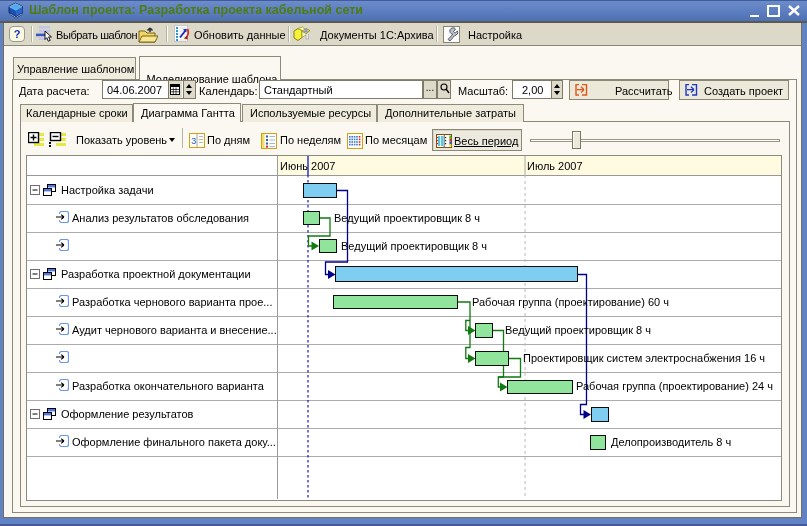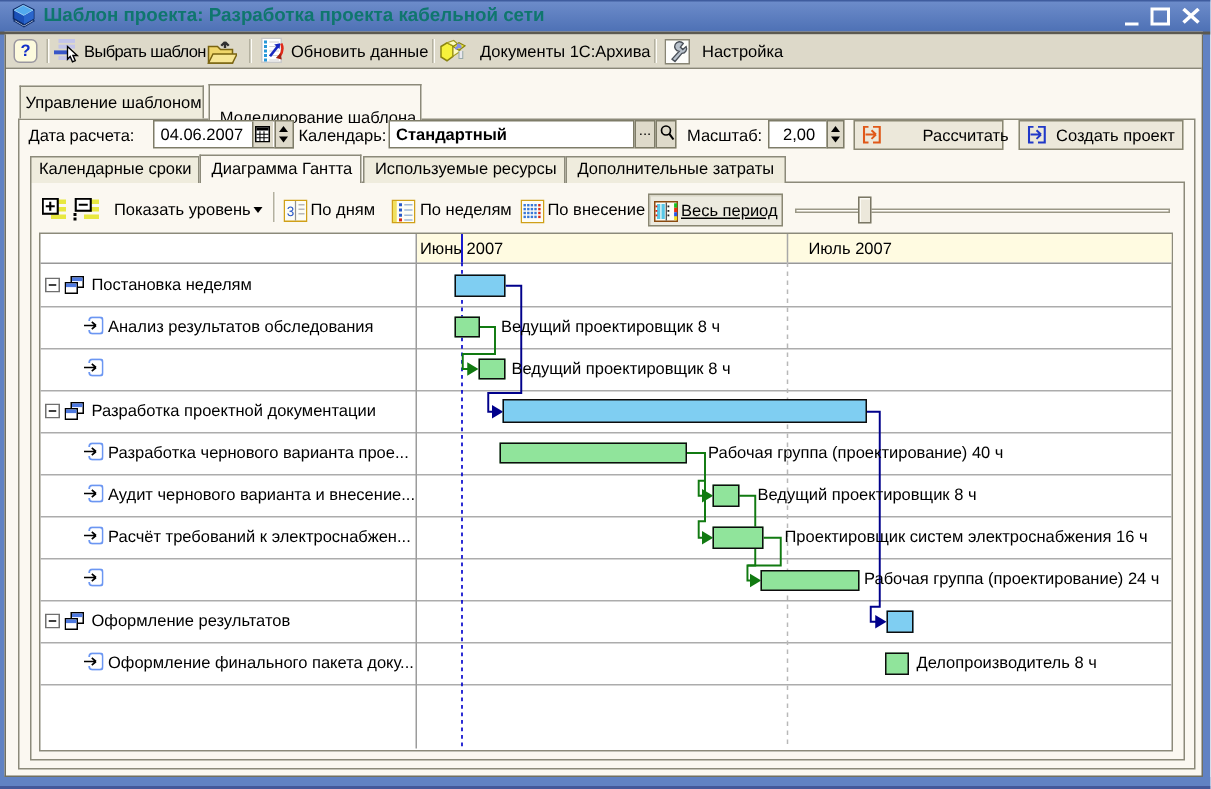--- a/index.html
+++ b/index.html
@@ -22,21 +22,21 @@
 <div class="ab" style="left:3px;top:517px;width:799px;height:1px;background:#716f60;"></div>
 
 <div class="ab" style="left:0;top:0;width:807px;height:21px;background:linear-gradient(#6e8dcb,#4e71b5);"></div>
 <div class="ab" style="left:0;top:0;width:807px;height:1px;background:#3f5c9e;"></div>
 <svg class="ab" style="left:7px;top:2px;" width="18" height="17" viewBox="0 0 18 17">
  <path d="M2 10.5 L2 4.5 L8.5 1 L15.5 4.5 L15.5 10.5 L9 14.5 Z" fill="#1a50b8" stroke="#0c2a66" stroke-width="1"></path>
  <path d="M2.5 4.8 L8.5 1.5 L15 4.8 L9 8.3 Z" fill="#52aaee" stroke="#9fd4f4" stroke-width="0.6"></path>
  <path d="M9 8.5 L15.5 4.9 L15.5 10.5 L9 14.3 Z" fill="#2a66cc"></path>
  <path d="M3 11.2 L9 14.8 L15 11.2 L15.8 12 L9 16 L2.2 12 Z" fill="#e8eef8" stroke="#0c2a66" stroke-width="0.7"></path>
 </svg>
-<div class="ab" style="left:29px;top:3px;font-size:12.5px;font-weight:bold;color:#0f766e;white-space:nowrap;">Шаблон проекта: Разработка проекта кабельной сети</div>
+<div class="ab" style="left:29px;top:3px;font-size:12.5px;font-weight:bold;color:#4d7c0f;white-space:nowrap;">Шаблон проекта: Разработка проекта кабельной сети</div>
 <div class="ab" style="left:750px;top:14.5px;width:9px;height:2.5px;background:#fff;"></div>
 <div class="ab" style="left:767px;top:5px;width:9px;height:8px;border:2px solid #fff;"></div>
 <svg class="ab" style="left:788px;top:5px;" width="12" height="11" viewBox="0 0 12 11">
  <path d="M1 1 L11 10 M11 1 L1 10" stroke="#fff" stroke-width="2.4"></path>
 </svg>
 
 <div class="ab" style="left:0;top:21px;width:807px;height:2px;background:#5b5950;"></div>
 <div class="ab" style="left:4px;top:23px;width:797px;height:22px;background:#ddd9c9;"></div>
 <div class="ab" style="left:4px;top:45px;width:797px;height:1px;background:#8a8778;"></div>
 <div class="ab" style="left:9px;top:26px;width:16px;height:16px;background:#fcfadd;border:1px solid #9a97a0;border-radius:4px;box-sizing:border-box;text-align:center;font-size:11px;font-weight:bold;color:#1330c8;line-height:14px;">?</div>
@@ -109,21 +109,21 @@
 <svg class="ab" style="left:170px;top:84px;" width="10" height="11" viewBox="0 0 10 11">
  <rect x="0.5" y="0.5" width="9" height="10" fill="#fff" stroke="#000"></rect>
  <rect x="1" y="1" width="8" height="2" fill="#000"></rect>
  <path d="M3.3 3.5 V10 M6 3.5 V10 M1 5.5 H9 M1 7.8 H9" stroke="#000" stroke-width="0.7" fill="none"></path>
 </svg>
 <div class="ab" style="left:183px;top:80px;width:13px;height:19px;background:#dedaca;border:1px solid #7e7c68;box-sizing:border-box;"></div>
 <div class="ab" style="left:186px;top:84px;width:0;height:0;border-left:3.5px solid transparent;border-right:3.5px solid transparent;border-bottom:4px solid #000;"></div>
 <div class="ab" style="left:186px;top:91px;width:0;height:0;border-left:3.5px solid transparent;border-right:3.5px solid transparent;border-top:4px solid #000;"></div>
 <div class="ab t" style="left:199px;top:84px;">Календарь:</div>
 <div class="ab" style="left:259px;top:80px;width:164px;height:19px;background:#fff;border:1px solid #7e7c68;box-sizing:border-box;"></div>
-<div class="ab t" style="left:264px;top:83px;font-weight:bold;">Стандартный</div>
+<div class="ab t" style="left:264px;top:83px;">Стандартный</div>
 <div class="ab" style="left:423px;top:80px;width:14px;height:19px;background:#dedaca;border:1px solid #7e7c68;box-sizing:border-box;font-size:10px;text-align:center;line-height:13px;">...</div>
 <div class="ab" style="left:437px;top:80px;width:14px;height:19px;background:#dedaca;border:1px solid #7e7c68;box-sizing:border-box;"></div>
 <svg class="ab" style="left:440px;top:83px;" width="10" height="12" viewBox="0 0 10 12">
  <circle cx="4" cy="4" r="3" fill="none" stroke="#000" stroke-width="1.1"></circle>
  <path d="M6.2 6.2 L9 10" stroke="#000" stroke-width="1.4"></path>
 </svg>
 <div class="ab t" style="left:458px;top:84px;">Масштаб:</div>
 <div class="ab" style="left:512px;top:80px;width:40px;height:19px;background:#fff;border:1px solid #7e7c68;box-sizing:border-box;"></div>
 <div class="ab t" style="left:522px;top:83px;">2,00</div>
 <div class="ab" style="left:551px;top:80px;width:12px;height:19px;background:#dedaca;border:1px solid #7e7c68;box-sizing:border-box;"></div>
@@ -217,21 +217,21 @@
         <rect x="6.8" y="10.8" width="1.6" height="1.6"></rect>
         <rect x="9.2" y="10.8" width="1.6" height="1.6"></rect>
  </g>
  <g fill="#d82818">
         <rect x="11.8" y="3" width="1.6" height="1.6"></rect>
         <rect x="11.8" y="5.6" width="1.6" height="1.6"></rect>
         <rect x="11.8" y="8.2" width="1.6" height="1.6"></rect>
         <rect x="11.8" y="10.8" width="1.6" height="1.6"></rect>
       </g>
 </svg>
-<div class="ab t" style="left:365px;top:133px;">По внесение</div>
+<div class="ab t" style="left:365px;top:133px;">По месяцам</div>
 <div class="ab" style="left:432px;top:129px;width:90px;height:22px;background:#eceadf;border:1px solid #8a8773;box-sizing:border-box;box-shadow:inset 1px 1px 0 #d8d5c6;"></div>
 <svg class="ab" style="left:436px;top:134px;" width="16" height="14" viewBox="0 0 16 14">
  <rect x="0.5" y="0.5" width="15" height="13" fill="#fdfdf6" stroke="#8a4a10"></rect>
  <rect x="2" y="2" width="2.2" height="10" fill="#58c8e8"></rect>
  <rect x="5" y="2" width="2.2" height="10" fill="#58c8e8"></rect>
  <path d="M8.2 1 V13" stroke="#404040" stroke-width="0.8"></path>
  <g fill="#d82010">
         <rect x="1" y="3" width="1.2" height="1.2"></rect>
         <rect x="1" y="6" width="1.2" height="1.2"></rect>
         <rect x="1" y="9" width="1.2" height="1.2"></rect>
@@ -248,21 +248,21 @@
 </svg>
 <div class="ab t" style="left:454px;top:134px;text-decoration:underline;">Весь период</div>
 
 <div class="ab" style="left:530px;top:139px;width:250px;height:3px;background:#fffdf8;border:1px solid #9a9786;box-sizing:border-box;"></div>
 <div class="ab" style="left:572px;top:131px;width:9px;height:18px;background:#ece8db;border:1px solid #7a7765;box-sizing:border-box;box-shadow:inset 1px 1px 0 #fbfaf4;"></div>
 
 <div class="ab" style="left:26px;top:155px;width:756px;height:346px;background:#fff;border:1px solid #8c8a7a;box-sizing:border-box;"></div>
 
 <div class="ab" style="left:278px;top:156px;width:503px;height:19px;background:#fffbe1;"></div>
 <div class="ab t" style="left:280px;top:159px;">Июнь 2007</div>
-<div class="ab t" style="left:539px;top:159px;">Июль 2007</div>
+<div class="ab t" style="left:527px;top:159px;">Июль 2007</div>
 <div class="ab" style="left:27px;top:175px;width:754px;height:1px;background:#989898;"></div>
 
 <div class="ab" style="left:27px;top:204px;width:754px;height:1px;background:#acacac;"></div>
 <div class="ab" style="left:27px;top:232px;width:754px;height:1px;background:#acacac;"></div>
 <div class="ab" style="left:27px;top:260px;width:754px;height:1px;background:#acacac;"></div>
 <div class="ab" style="left:27px;top:288px;width:754px;height:1px;background:#acacac;"></div>
 <div class="ab" style="left:27px;top:316px;width:754px;height:1px;background:#acacac;"></div>
 <div class="ab" style="left:27px;top:344px;width:754px;height:1px;background:#acacac;"></div>
 <div class="ab" style="left:27px;top:372px;width:754px;height:1px;background:#acacac;"></div>
 <div class="ab" style="left:27px;top:400px;width:754px;height:1px;background:#acacac;"></div>
@@ -274,21 +274,21 @@
 <svg class="ab" style="left:30px;top:185px;" width="10" height="10" viewBox="0 0 10 10">
       <rect x="0.5" y="0.5" width="9" height="9" fill="#fff" stroke="#707070"></rect>
       <path d="M2.5 5 H7.5" stroke="#000"></path>
     </svg>
 <svg class="ab" style="left:43px;top:184px;" width="13" height="12" viewBox="0 0 13 12">
       <rect x="4.5" y="0.5" width="8" height="7" fill="#fff" stroke="#000"></rect>
       <rect x="5" y="1" width="7" height="2.4" fill="#4f7ae0"></rect>
       <rect x="0.5" y="4.5" width="8" height="7" fill="#fff" stroke="#000"></rect>
       <rect x="1" y="5" width="7" height="2.4" fill="#4f7ae0"></rect>
     </svg>
-<div class="ab t" style="left:61px;top:183px;">Постановка неделям</div>
+<div class="ab t" style="left:61px;top:183px;">Настройка задачи</div>
 <svg class="ab" style="left:56px;top:211px;" width="13" height="12" viewBox="0 0 13 12">
       <rect x="3.5" y="0.5" width="9" height="11" rx="2" fill="none" stroke="#6b96f2" stroke-width="1.2"></rect>
       <rect x="2" y="3" width="3" height="6" fill="#fff"></rect>
       <path d="M0 6 H8 M8 6 L5.2 3.6 M8 6 L5.2 8.4" stroke="#000" stroke-width="1.1" fill="none"></path>
     </svg>
 <div class="ab t" style="left:72px;top:211px;">Анализ результатов обследования</div>
 <svg class="ab" style="left:56px;top:239px;" width="13" height="12" viewBox="0 0 13 12">
       <rect x="3.5" y="0.5" width="9" height="11" rx="2" fill="none" stroke="#6b96f2" stroke-width="1.2"></rect>
       <rect x="2" y="3" width="3" height="6" fill="#fff"></rect>
       <path d="M0 6 H8 M8 6 L5.2 3.6 M8 6 L5.2 8.4" stroke="#000" stroke-width="1.1" fill="none"></path>
@@ -314,26 +314,26 @@
       <rect x="3.5" y="0.5" width="9" height="11" rx="2" fill="none" stroke="#6b96f2" stroke-width="1.2"></rect>
       <rect x="2" y="3" width="3" height="6" fill="#fff"></rect>
       <path d="M0 6 H8 M8 6 L5.2 3.6 M8 6 L5.2 8.4" stroke="#000" stroke-width="1.1" fill="none"></path>
     </svg>
 <div class="ab t" style="left:72px;top:323px;">Аудит чернового варианта и внесение...</div>
 <svg class="ab" style="left:56px;top:351px;" width="13" height="12" viewBox="0 0 13 12">
       <rect x="3.5" y="0.5" width="9" height="11" rx="2" fill="none" stroke="#6b96f2" stroke-width="1.2"></rect>
       <rect x="2" y="3" width="3" height="6" fill="#fff"></rect>
       <path d="M0 6 H8 M8 6 L5.2 3.6 M8 6 L5.2 8.4" stroke="#000" stroke-width="1.1" fill="none"></path>
     </svg>
-<div class="ab t" style="left:72px;top:351px;">Расчёт требований к электроснабжен...</div>
 <svg class="ab" style="left:56px;top:379px;" width="13" height="12" viewBox="0 0 13 12">
       <rect x="3.5" y="0.5" width="9" height="11" rx="2" fill="none" stroke="#6b96f2" stroke-width="1.2"></rect>
       <rect x="2" y="3" width="3" height="6" fill="#fff"></rect>
       <path d="M0 6 H8 M8 6 L5.2 3.6 M8 6 L5.2 8.4" stroke="#000" stroke-width="1.1" fill="none"></path>
     </svg>
+<div class="ab t" style="left:72px;top:379px;">Разработка окончательного варианта</div>
 <svg class="ab" style="left:30px;top:409px;" width="10" height="10" viewBox="0 0 10 10">
       <rect x="0.5" y="0.5" width="9" height="9" fill="#fff" stroke="#707070"></rect>
       <path d="M2.5 5 H7.5" stroke="#000"></path>
     </svg>
 <svg class="ab" style="left:43px;top:408px;" width="13" height="12" viewBox="0 0 13 12">
       <rect x="4.5" y="0.5" width="8" height="7" fill="#fff" stroke="#000"></rect>
       <rect x="5" y="1" width="7" height="2.4" fill="#4f7ae0"></rect>
       <rect x="0.5" y="4.5" width="8" height="7" fill="#fff" stroke="#000"></rect>
       <rect x="1" y="5" width="7" height="2.4" fill="#4f7ae0"></rect>
     </svg>
@@ -379,18 +379,18 @@
 <div class="ab" style="left:335px;top:266px;width:243px;height:16px;background:#7fcef2;border:1px solid #0d0d0d;box-sizing:border-box;"></div>
 <div class="ab" style="left:333px;top:295px;width:125px;height:14px;background:#90e49b;border:1px solid #0d0d0d;box-sizing:border-box;"></div>
 <div class="ab" style="left:475px;top:323px;width:18px;height:15px;background:#90e49b;border:1px solid #0d0d0d;box-sizing:border-box;"></div>
 <div class="ab" style="left:475px;top:351px;width:34px;height:15px;background:#90e49b;border:1px solid #0d0d0d;box-sizing:border-box;"></div>
 <div class="ab" style="left:507px;top:380px;width:66px;height:14px;background:#90e49b;border:1px solid #0d0d0d;box-sizing:border-box;"></div>
 <div class="ab" style="left:591px;top:407px;width:18px;height:15px;background:#7fcef2;border:1px solid #0d0d0d;box-sizing:border-box;"></div>
 <div class="ab" style="left:590px;top:435px;width:16px;height:15px;background:#90e49b;border:1px solid #0d0d0d;box-sizing:border-box;"></div>
 
 <div class="ab t" style="left:334px;top:211px;">Ведущий проектировщик 8 ч</div>
 <div class="ab t" style="left:341px;top:239px;">Ведущий проектировщик 8 ч</div>
-<div class="ab t" style="left:472px;top:295px;">Рабочая группа (проектирование) 40 ч</div>
+<div class="ab t" style="left:472px;top:295px;">Рабочая группа (проектирование) 60 ч</div>
 <div class="ab t" style="left:505px;top:323px;">Ведущий проектировщик 8 ч</div>
 <div class="ab t" style="left:523px;top:351px;">Проектировщик систем электроснабжения 16 ч</div>
 <div class="ab t" style="left:576px;top:379px;">Рабочая группа (проектирование) 24 ч</div>
 <div class="ab t" style="left:611px;top:435px;">Делопроизводитель 8 ч</div>
 </div>
 
 </body></html>

